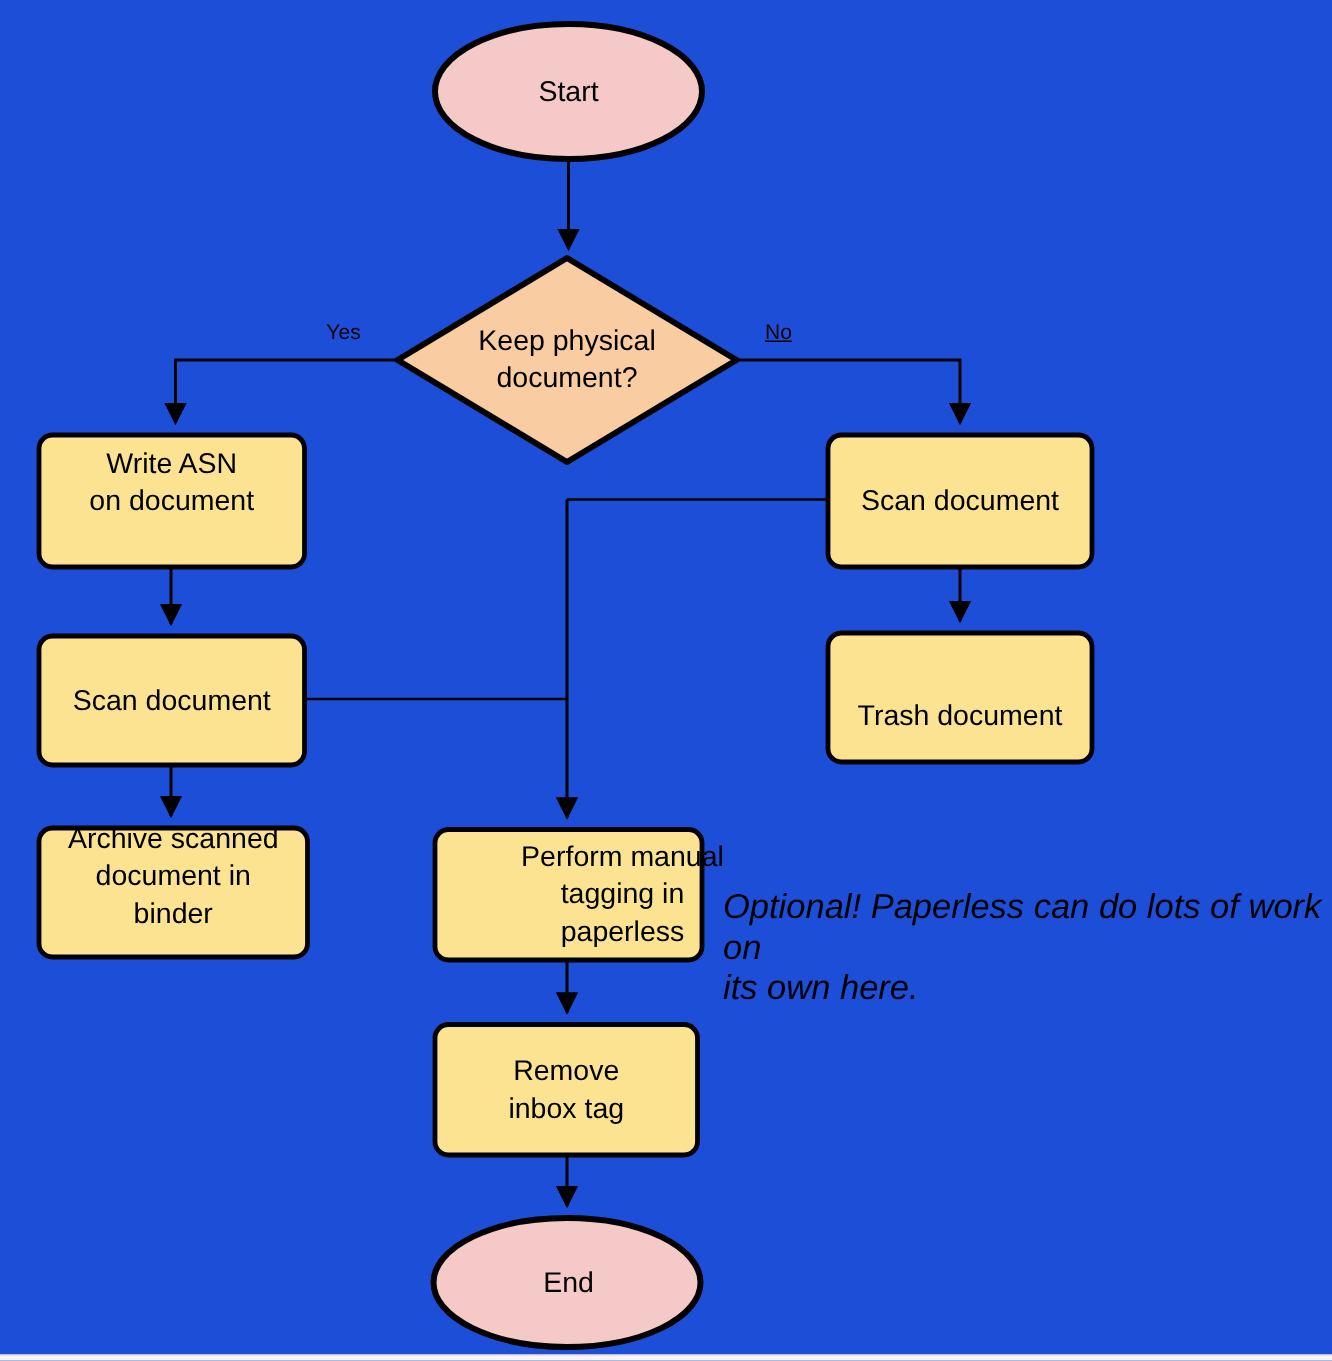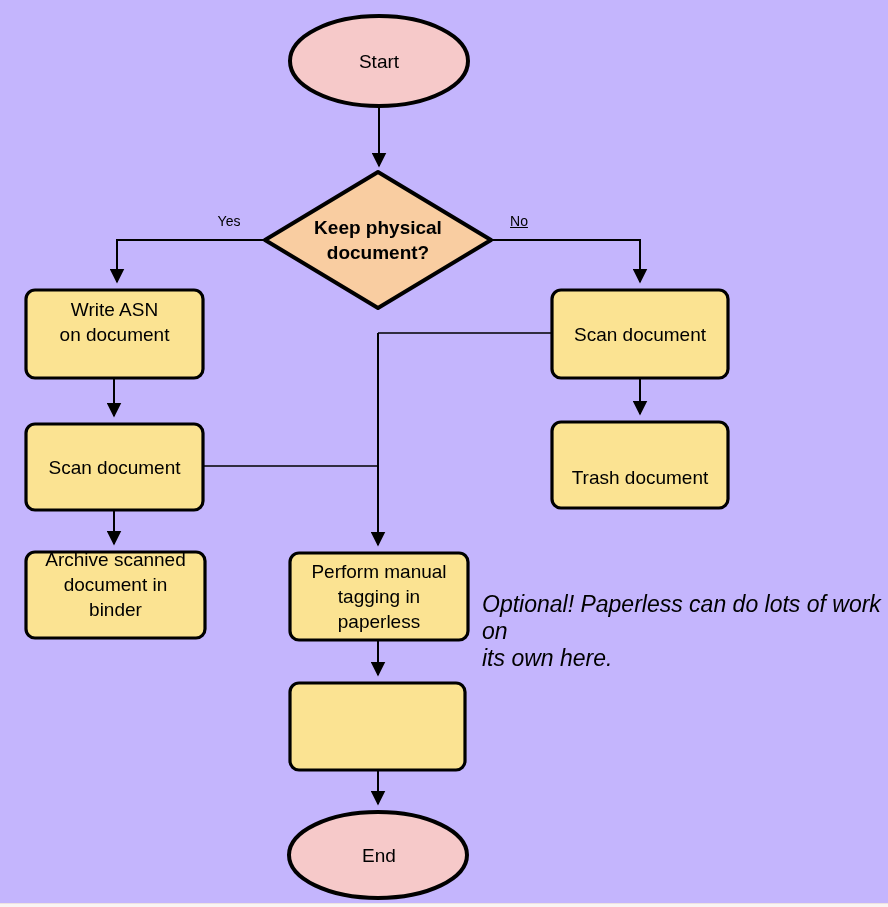--- a/index.html
+++ b/index.html
@@ -1,20 +1,20 @@
 <!DOCTYPE html>
 <html><head>
 <meta charset="utf-8">
 <style>
   html, body { margin: 0; padding: 0; background: #ffffff; }
   #stage {
     position: relative;
     width: 888px;
     height: 907px;
-    background: #c4b5fd;
+    background: #1d4ed8;
     overflow: hidden;
     font-family: "Liberation Sans", sans-serif;
   }
   #flow-svg { position: absolute; left: 0; top: 0; }
   .label {
     position: absolute;
     display: flex;
     align-items: center;
     justify-content: center;
     text-align: center;
@@ -95,40 +95,42 @@
 
     <rect class="shape" x="290" y="553" width="178" height="87" rx="9" stroke-width="3.2" fill="#FBE392"></rect>
 
     <rect class="shape" x="290" y="683" width="175" height="87" rx="9" stroke-width="3.2" fill="#FBE392"></rect>
 
     <ellipse class="shape" cx="378" cy="855" rx="89" ry="43" stroke-width="4" fill="#F6C9C9"></ellipse>
   </svg>
 
   <div class="label" style="left:289px; top:16px; width:180px; height:90px;">Start</div>
 
-  <div class="label" style="left:278px; top:196px; width:200px; height:88px;font-weight:bold;">Keep physical
+  <div class="label" style="left:278px; top:196px; width:200px; height:88px;">Keep physical
 document?</div>
 
   <div class="label" style="left:26px; top:290px; width:177px; height:64px;">Write ASN
 on document</div>
 
   <div class="label" style="left:26px; top:424px; width:177px; height:86px;">Scan document</div>
 
   <div class="label" style="left:26px; top:552px; width:179px; height:64px;">Archive scanned
 document in
 binder</div>
 
   <div class="label" style="left:552px; top:290px; width:176px; height:88px;">Scan document</div>
 
   <div class="label" style="left:552px; top:422px; width:176px; height:110px;">Trash document</div>
 
-  <div class="label" style="left:290px; top:553px; width:178px; height:87px;">Perform manual
+  <div class="label" style="left:290px; top:553px; width:178px; height:87px;padding-left:36px;">Perform manual
 tagging in
 paperless</div>
 
+  <div class="label" style="left:290px; top:683px; width:175px; height:87px;">Remove
+inbox tag</div>
 
   <div class="label" style="left:289px; top:813px; width:180px; height:84px;">End</div>
 
   <div class="edge-label" style="left:202px; top:209px; width:54px; height:24px;">Yes</div>
 
   <div class="edge-label" style="left:494px; top:209px; width:50px; height:24px;text-decoration:underline;">No</div>
 
   <div class="note" style="left:482px; top:591px; width:404px;">Optional! Paperless can do lots of work on
 its own here.</div>
 

